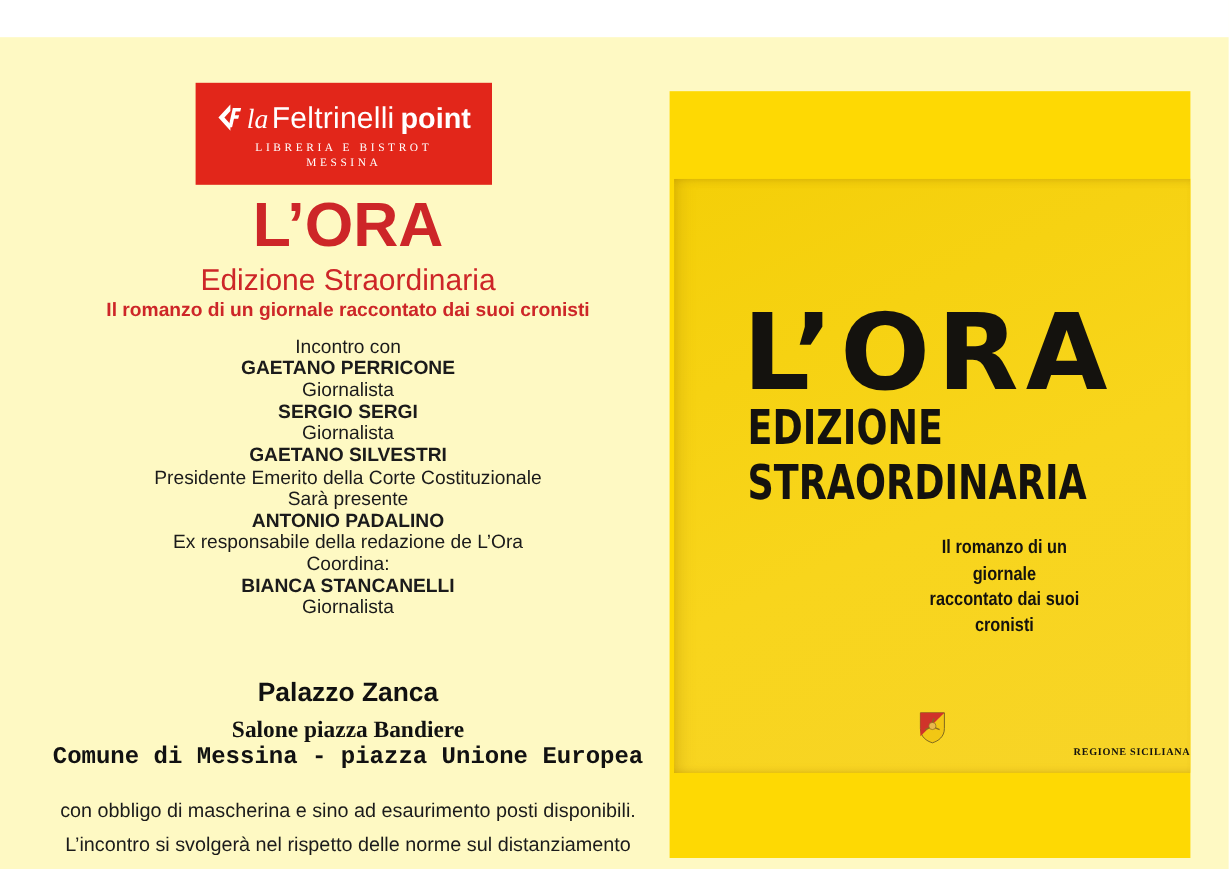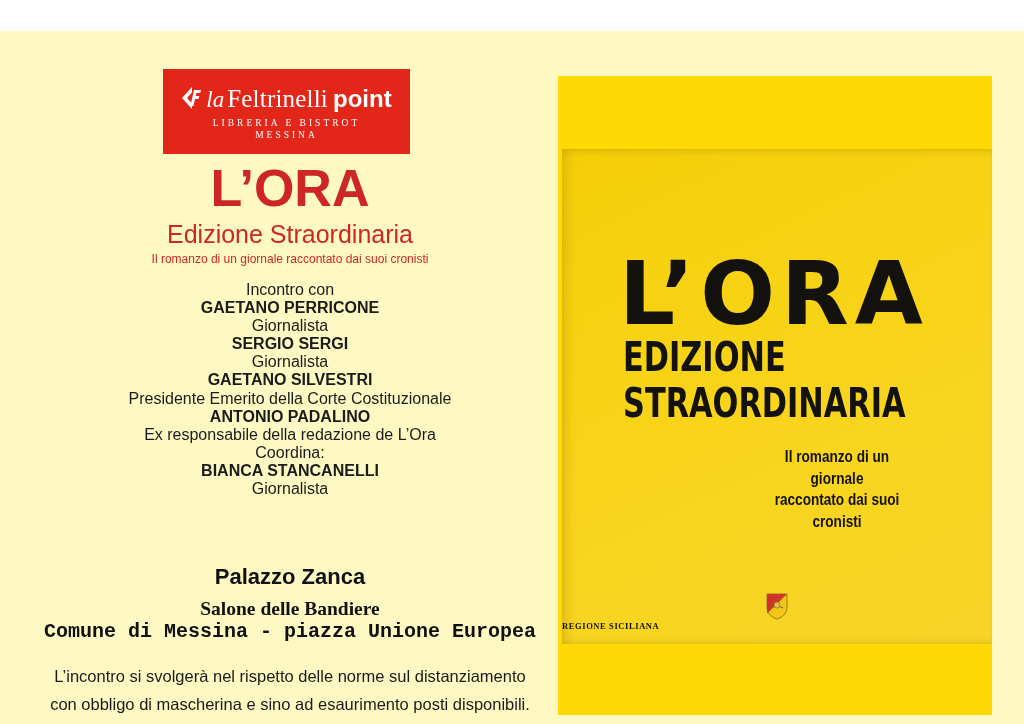--- a/index.html
+++ b/index.html
@@ -5,29 +5,29 @@
   html,body{margin:0;padding:0;background:#ffffff;}
   .page{position:relative;width:1024px;height:724px;background:#fef9c3;overflow:hidden;
         font-family:"Liberation Sans",sans-serif;margin-top:31px;}
 
   
   .logo-box{position:absolute;left:163px;top:38px;width:247px;height:85px;background:#E2261A;
             color:#ffffff;display:flex;flex-direction:column;align-items:center;justify-content:center;}
   .logo-row{display:flex;align-items:baseline;gap:3px;line-height:1;}
   .logo-icon{position:relative;top:3px;margin-right:2px;}
   .logo-la{font-family:"Liberation Serif",serif;font-style:italic;font-size:23px;}
-  .logo-feltrinelli{font-family:Liberation Serif, serif;font-size:25px;letter-spacing:.2px;}
+  .logo-feltrinelli{font-family:Liberation Sans, sans-serif;font-size:25px;letter-spacing:.2px;}
   .logo-point{font-family:"Liberation Sans",sans-serif;font-weight:bold;font-size:24px;margin-left:2px;}
   .logo-sub{font-family:Liberation Serif, serif;font-size:9.5px;letter-spacing:3px;margin-top:7px;}
   .logo-city{font-family:"Liberation Serif",serif;font-size:9.5px;letter-spacing:3px;margin-top:2px;}
 
   .lcol{position:absolute;left:35px;width:510px;text-align:center;}
   .l-title{top:130px;font-size:52px;line-height:54px;font-weight:bold;color:#CD2628;letter-spacing:0;}
   .l-sub{top:190px;font-size:25px;line-height:27px;font-weight:normal;color:#CD2628;}
-  .l-tagline{top:218px;font-size:12px;line-height:20px;font-weight:normal;color:#CD2628;}
+  .l-tagline{top:218px;font-size:16px;line-height:20px;font-weight:bold;color:#CD2628;}
   .l-people{top:250px;font-size:16px;line-height:18.1px;color:#1b1b1b;}
   .l-people .bold{font-weight:bold;}
   .l-date{top:488px;font-family:"Liberation Serif",serif;font-style:italic;font-weight:bold;
           font-size:31px;line-height:34px;color:#DF2118;}
   .l-venue{top:530px;font-family:Liberation Sans, sans-serif;font-weight:bold;font-size:22px;line-height:31px;color:#111;}
   .l-room{top:567px;font-family:"Liberation Serif",serif;font-weight:bold;font-size:19.5px;line-height:22px;color:#111;}
   .l-addr{top:589px;font-family:Liberation Mono, monospace;font-weight:bold;font-size:20px;line-height:23px;color:#111;}
   .l-notice{top:631px;font-size:16.5px;line-height:28px;color:#1b1b1b;}
 
   
@@ -37,21 +37,21 @@
         box-shadow:inset 10px 0 14px -8px rgba(170,130,0,.40),
                    inset 0 6px 8px -6px rgba(170,130,0,.45),
                    inset 0 -4px 6px -4px rgba(170,130,0,.35);}
   .b-title{position:absolute;left:57px;top:101px;font-family:"DejaVu Sans",sans-serif;
            font-weight:bold;font-size:88px;line-height:88px;letter-spacing:6px;color:#14120e;white-space:nowrap;}
   .b-sub{position:absolute;left:61px;top:186px;font-family:"DejaVu Sans",sans-serif;font-weight:bold;
          font-size:40px;line-height:45.5px;color:#14120e;transform:scaleX(.76);transform-origin:left top;white-space:nowrap;}
   .b-tag{position:absolute;left:185px;top:297px;width:180px;text-align:center;font-weight:bold;
          font-size:16px;line-height:21.5px;color:#14120e;transform:scaleX(.85);transform-origin:center top;}
   .b-crest{position:absolute;left:0;top:444px;width:100%;text-align:center;line-height:0;}
-  .b-pub{position:absolute;left:0;top:472px;width:100%;text-align:left;
+  .b-pub{position:absolute;left:0;top:472px;width:100%;text-align:right;
          font-family:"Liberation Serif",serif;font-weight:bold;font-size:8.5px;letter-spacing:.6px;color:#14120e;}
 </style>
 </head>
 <body>
 
 <div class="page">
 
   <div class="logo-box">
     <div class="logo-row">
       <span class="logo-icon">
@@ -73,34 +73,35 @@
   <div class="lcol l-tagline">Il romanzo di un giornale raccontato dai suoi cronisti</div>
 
   <div class="lcol l-people">
     <div>Incontro con</div>
     <div class="bold">GAETANO PERRICONE</div>
     <div>Giornalista</div>
     <div class="bold">SERGIO SERGI</div>
     <div>Giornalista</div>
     <div class="bold">GAETANO SILVESTRI</div>
     <div>Presidente Emerito della Corte Costituzionale</div>
+    <div>Sarà presente</div>
     <div class="bold">ANTONIO PADALINO</div>
     <div>Ex responsabile della redazione de L’Ora</div>
     <div>Coordina:</div>
     <div class="bold">BIANCA STANCANELLI</div>
     <div>Giornalista</div>
   </div>
 
   <div class="lcol l-venue">Palazzo Zanca</div>
-  <div class="lcol l-room">Salone delle Bandiere</div>
+  <div class="lcol l-room">Salone piazza Bandiere</div>
   <div class="lcol l-addr">Comune di Messina - piazza Unione Europea</div>
 
   <div class="lcol l-notice">
+    <div>con obbligo di mascherina e sino ad esaurimento posti disponibili.</div>
     <div>L’incontro si svolgerà nel rispetto delle norme sul distanziamento</div>
-    <div>con obbligo di mascherina e sino ad esaurimento posti disponibili.</div>
   </div>
 
   <div class="cover-bg">
     <div class="book">
       <div class="b-title">L’ORA</div>
       <div class="b-sub">
         <span>EDIZIONE</span><br>
         <span>STRAORDINARIA</span>
       </div>
       <div class="b-tag">

